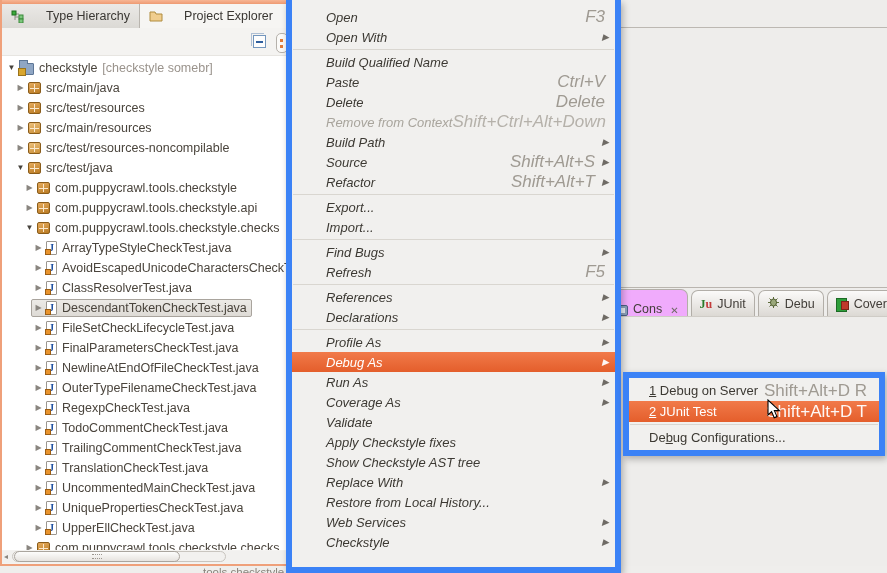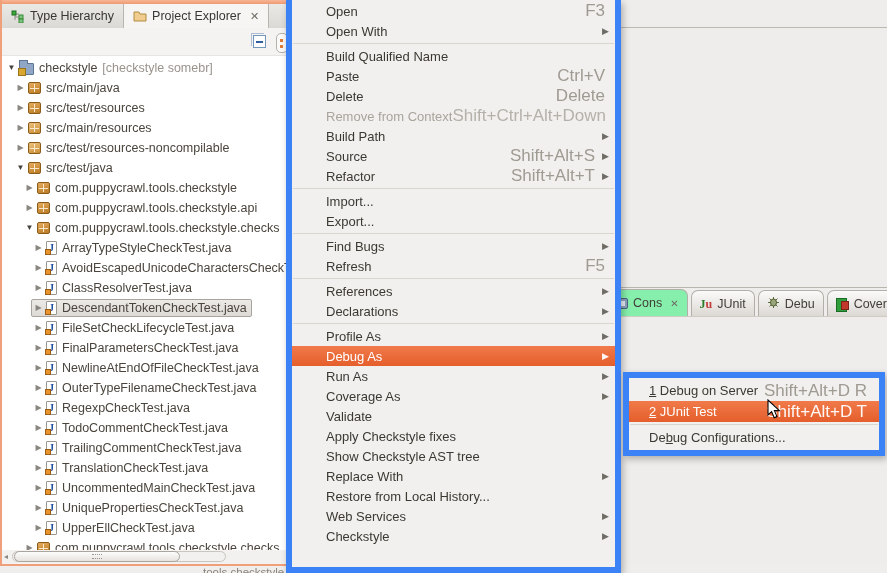--- a/index.html
+++ b/index.html
@@ -6,39 +6,39 @@
   html,body { width:887px; height:573px; overflow:hidden; }
   body { font-family:"Liberation Sans", sans-serif; }
   .screen { position:relative; width:887px; height:573px; background:#edecea; overflow:hidden; }
 
   
   .editor-area { position:absolute; left:288px; top:0; width:599px; height:287px; background:#eeedeb; z-index:1; }
   .editor-area::after { content:''; position:absolute; top:27px; left:0; right:0; border-top:1px solid #bcb8b2; }
   .console-panel { position:absolute; left:288px; top:287px; width:599px; height:279px; background:#eeedeb; border-top:1px solid #b9b5af; z-index:1; }
   .console-tabs { position:absolute; top:1px; left:0; right:0; height:28px; display:flex; align-items:flex-end; padding-left:318px; border-bottom:1px solid #cfccc6; }
   .ctab { height:26px; display:flex; align-items:center; gap:5px; padding:0 8px; margin-right:3px; font-size:12.5px; color:#413d38; background:linear-gradient(#fbfaf9,#dcd9d4); border:1px solid #b2aea8; border-bottom:none; border-radius:7px 7px 0 0; white-space:nowrap; }
-  .ctab.active { background:#86efac; height:27px; }
+  .ctab.active { background:#f0abfc; height:27px;align-items:flex-end; }
   .ctab .close { font-size:10px; color:#6e6a64; margin-left:3px; }
 
   
   .cicon { display:inline-block; flex:none; }
   .ico-console { width:13px; height:11px; background:#8fa3bd; border:1px solid #4c6286; border-radius:2px; position:relative; }
   .ico-console::after { content:''; position:absolute; inset:2px; background:#e8eef6; }
   .ico-junit { font-family:"Liberation Serif",serif; font-weight:bold; font-size:12px; line-height:12px; }
   .ico-junit .j { color:#2a7b2a; } .ico-junit .u { color:#c23b3b; }
   .ico-coverage { width:13px; height:12px; position:relative; }
   .ico-coverage::before { content:''; position:absolute; left:0; top:0; width:9px; height:12px; background:#2e9e3a; border:1px solid #1c6b25; }
   .ico-coverage::after { content:''; position:absolute; right:0; bottom:0; width:6px; height:7px; background:#c0392b; border:1px solid #7d2318; }
 
   
   .left-panel { position:absolute; left:0; top:0; width:288px; height:566px; background:#f4f3f1; z-index:10; }
   .lp-border { position:absolute; inset:0; border:2px solid #efa07a; border-top:none; pointer-events:none; z-index:9; }
   .top-band { position:absolute; left:0; top:0; width:288px; height:4px; background:linear-gradient(#f7b695,#ee9a72); z-index:9; }
   .tabbar { position:absolute; top:4px; left:2px; right:2px; height:24px; display:flex; background:linear-gradient(#ebe9e6,#dbd9d5); }
-  .ptab { display:flex; align-items:center; gap:5px; padding:0 9px; font-size:12.5px; color:#3a3733; border-right:1px solid #b9b5af; white-space:nowrap; }
+  .ptab { display:flex; align-items:center; gap:21px; padding:0 9px; font-size:12.5px; color:#3a3733; border-right:1px solid #b9b5af; white-space:nowrap; }
   .ptab.active { background:#f6f5f3; }
   .ptab .close { font-size:11px; color:#6e6a64; margin-left:4px; }
   .view-toolbar { position:absolute; top:28px; left:2px; right:2px; height:28px; background:#f4f3f1; border-bottom:1px solid #e7e5e1; }
   .collapse-all { position:absolute; right:20px; top:7px; width:13px; height:13px; background:#fdfdfd; border:1px solid #7396bd; }
   .collapse-all::before { content:''; position:absolute; left:2px; right:2px; top:5px; border-top:2px solid #2f5f9e; }
   .collapse-all::after { content:''; position:absolute; left:-3px; top:-3px; width:12px; height:12px; border:1px solid #aebfd4; border-right:none; border-bottom:none; }
   .panel-handle { position:absolute; right:-2px; top:5px; width:12px; height:20px; background:#fbfaf8; border:1px solid #b5b1ab; border-radius:5px; }
   .panel-handle::before { content:''; position:absolute; left:3px; top:5px; width:3px; height:3px; background:#e07b3a; box-shadow:0 6px 0 #e07b3a; }
 
   .tree { position:absolute; top:56px; left:2px; width:284px; height:494px; background:#ffffff; overflow:hidden; font-size:12.5px; color:#4a443c; }
@@ -68,21 +68,21 @@
   .hs-track { position:absolute; left:10px; top:0; width:214px; height:11px; border:1px solid #c9c5bf; border-radius:6px; }
   .hs-thumb { position:absolute; left:12px; top:0; width:166px; height:11px; border:1px solid #aaa59e; border-radius:6px; background:linear-gradient(#fdfdfc,#e6e3df); }
   .hs-grip { position:absolute; left:50%; top:2px; width:10px; margin-left:-5px; border-top:1px dotted #9b968f; height:2px; }
   .hs-grip::after { content:''; position:absolute; left:0; top:3px; width:10px; border-top:1px dotted #9b968f; }
 
   .status-bar { position:absolute; left:0; top:566px; width:887px; height:7px; background:#efeeec; overflow:hidden; z-index:4; }
   .status-text { position:absolute; left:203px; top:0; font-size:11.5px; color:#8a847c; white-space:nowrap; }
 
   
   .menu { background:#f1f0ee; border:6px solid #3b82f6; box-shadow:2px 3px 7px rgba(0,0,0,.28); }
-  .context-menu { position:absolute; left:286px; top:0; width:335px; height:573px; border-top:none; padding-top:1px; z-index:50; overflow:hidden; }
+  .context-menu { position:absolute; left:286px; top:0; width:335px; height:573px; border-top:none; padding-top:7px; z-index:50; overflow:hidden;font-style:italic; }
   .mitem { height:20px; display:flex; align-items:center; padding:0 6px 0 34px; font-size:13px; color:#3c3933; white-space:nowrap; }
   .mitem .lbl { flex:none; }
   .mitem .shortcut { margin-left:auto; color:#9f9a92; padding-right:4px; font-size:17px; }
   .mitem .sub-arrow { width:10px; flex:none; text-align:right; color:#6f6b65; font-size:9px; }
   .mitem.disabled { color:#a8a49c; }
   .mitem.disabled .shortcut { color:#b5b1aa; }
   .mitem.highlighted { background:linear-gradient(#f17a4a,#e45e2b); color:#fff; }
   .mitem.highlighted .shortcut, .mitem.highlighted .sub-arrow { color:rgba(255,255,255,.95); }
   .msep { height:5px; position:relative; }
   .msep::before { content:''; position:absolute; left:1px; right:1px; top:2px; border-top:1px solid #d9d6d0; }
@@ -329,25 +329,25 @@
         <span class="shortcut">Shift+Alt+S</span>
         <span class="sub-arrow">▶</span>
       </div>
       <div class="mitem">
         <span class="lbl">Refactor</span>
         <span class="shortcut">Shift+Alt+T</span>
         <span class="sub-arrow">▶</span>
       </div>
       <div class="msep"></div>
       <div class="mitem">
+        <span class="lbl">Export...</span>
+        <span class="shortcut"></span>
+      </div>
+      <div class="mitem">
         <span class="lbl">Import...</span>
-        <span class="shortcut"></span>
-      </div>
-      <div class="mitem">
-        <span class="lbl">Export...</span>
         <span class="shortcut"></span>
       </div>
       <div class="msep"></div>
       <div class="mitem">
         <span class="lbl">Find Bugs</span>
         <span class="shortcut"></span>
         <span class="sub-arrow">▶</span>
       </div>
       <div class="mitem">
         <span class="lbl">Refresh</span>

